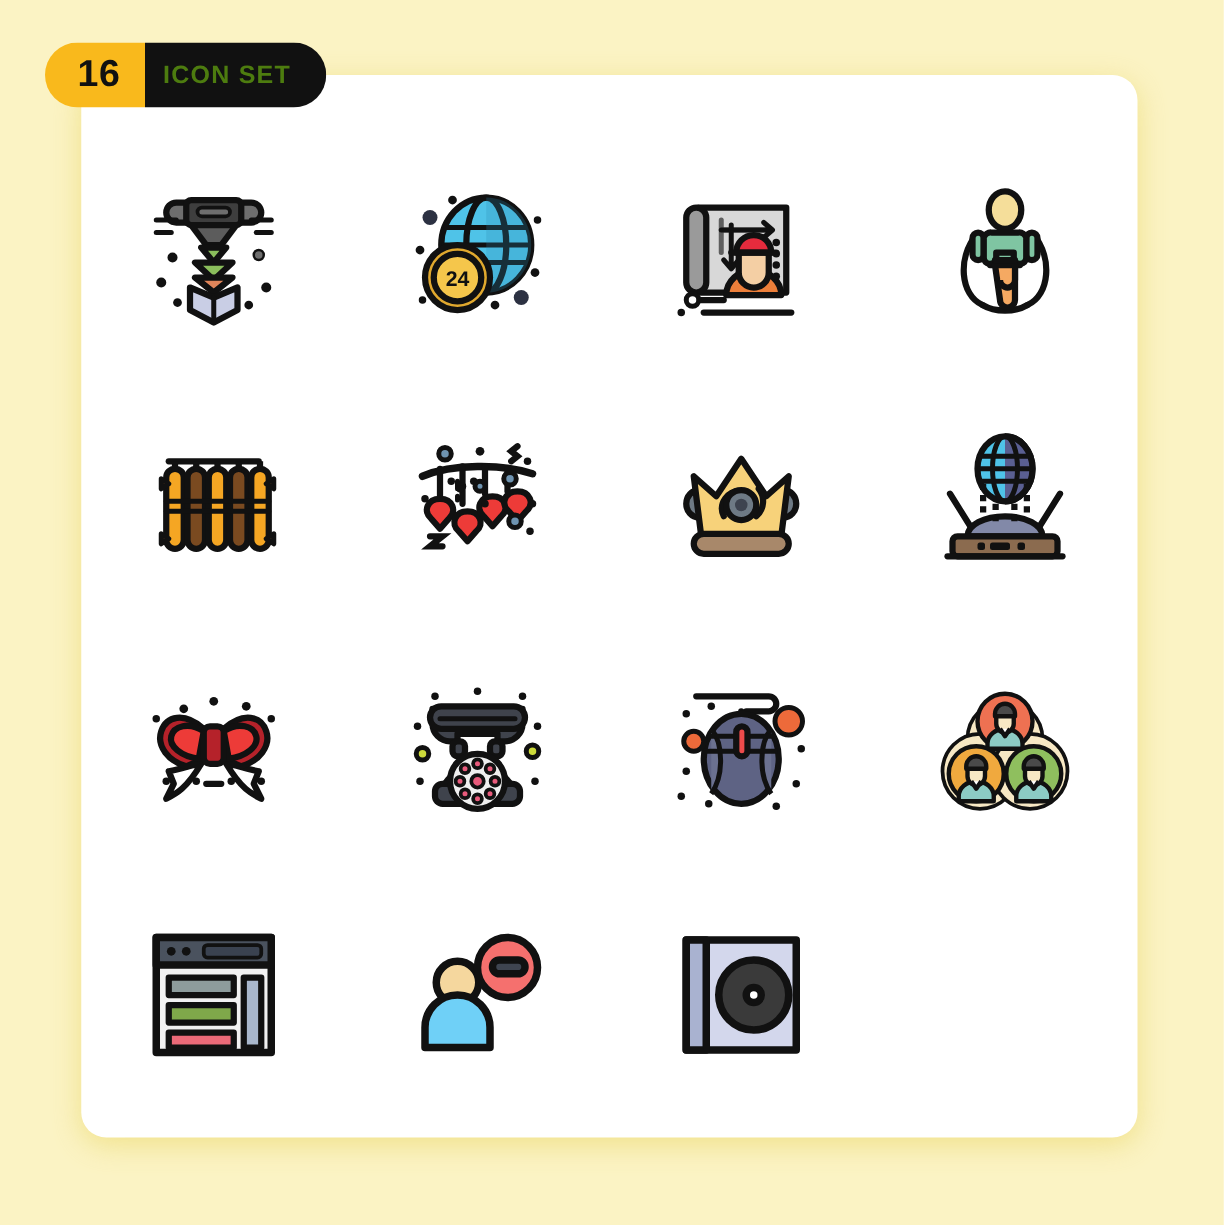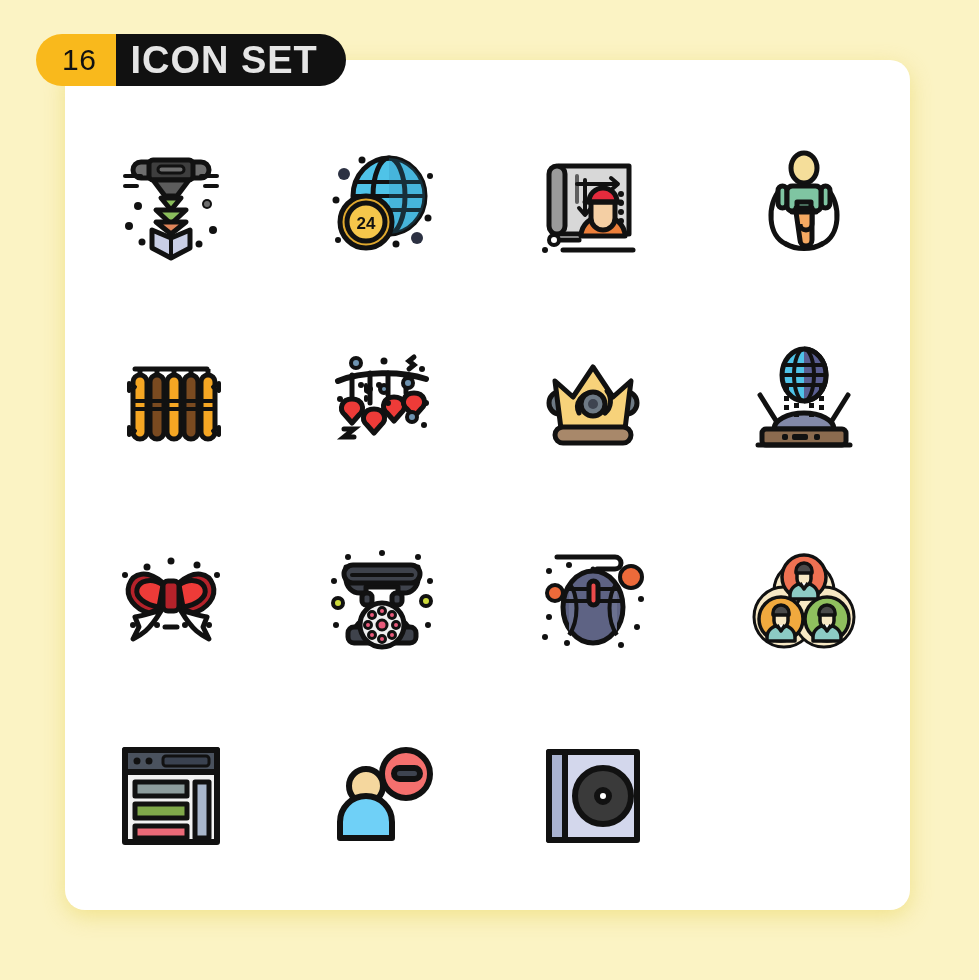--- a/index.html
+++ b/index.html
@@ -22,27 +22,27 @@
   .pill{
     position:absolute;left:36px;top:34px;height:52px;
     display:flex;align-items:stretch;
     border-radius:26px;overflow:hidden;
     z-index:5;
   }
   .pill-count{
     background:#F9B91C;color:#111111;
     display:flex;align-items:center;justify-content:center;
     padding:0 20px 0 26px;
-    font-size:30px;font-weight:normal;letter-spacing:.5px;
+    font-size:30px;font-weight:bold;letter-spacing:.5px;
   }
   .pill-title{
-    background:#111111;color:#e5e5e5;
+    background:#111111;color:#4d7c0f;
     display:flex;align-items:center;justify-content:center;
     padding:0 28px 0 14px;
-    font-size:38px;font-weight:bold;letter-spacing:1px;
+    font-size:20px;font-weight:bold;letter-spacing:1px;
   }
 
   
   .grid{
     position:absolute;left:65px;top:105px;width:845px;height:790px;
     display:grid;
     grid-template-columns:repeat(4,1fr);
     grid-template-rows:repeat(4,1fr);
   }
   .cell{

